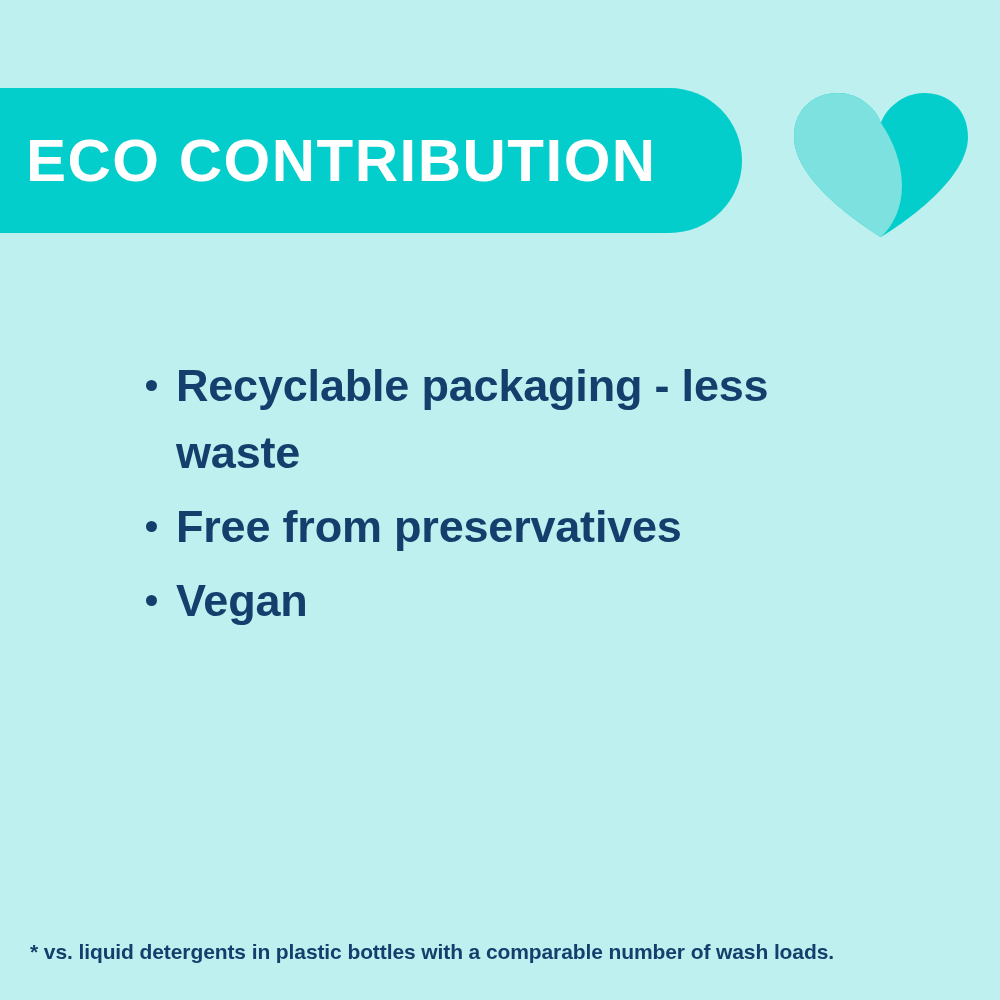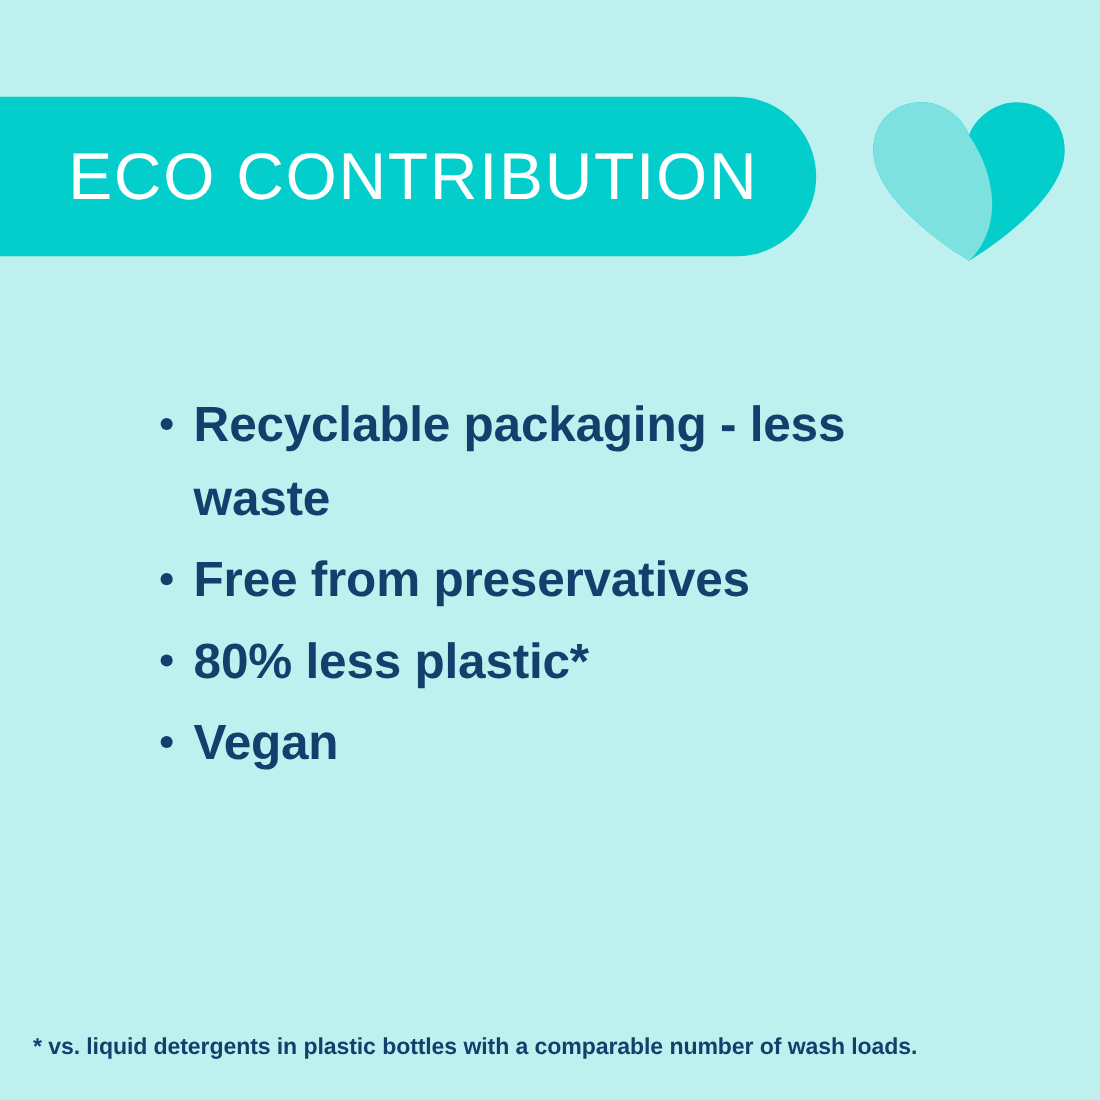--- a/index.html
+++ b/index.html
@@ -41,24 +41,24 @@
     background: #03cecb;
     border-top-right-radius: 73px;
     border-bottom-right-radius: 73px;
     display: flex;
     align-items: center;
   }
 
   .title-text {
     color: #ffffff;
     font-size: 60px;
-    font-weight: normal;
+    font-weight: bold;
     letter-spacing: 1.5px;
     line-height: 1;
-    margin-left: 62px;
+    margin-left: 26px;
     white-space: nowrap;
   }
 
   
   .heart-mark {
     position: absolute;
     left: 790px;
     top: 2px;
     width: 182px;
     height: 148px;
@@ -151,23 +151,19 @@
     <li class="bullet-item">
       <span class="bullet-dot"></span>
       <span>Recyclable packaging - less waste</span>
     </li>
     <li class="bullet-item">
       <span class="bullet-dot"></span>
       <span>Free from preservatives</span>
     </li>
     <li class="bullet-item">
       <span class="bullet-dot"></span>
-      <span>80% less plastic*</span>
-    </li>
-    <li class="bullet-item">
-      <span class="bullet-dot"></span>
       <span>Vegan</span>
     </li>
   </ul>
 
   <div class="footnote">* vs. liquid detergents in plastic bottles with a comparable number of wash loads.</div>
 
 </div>
 
 </body></html>

